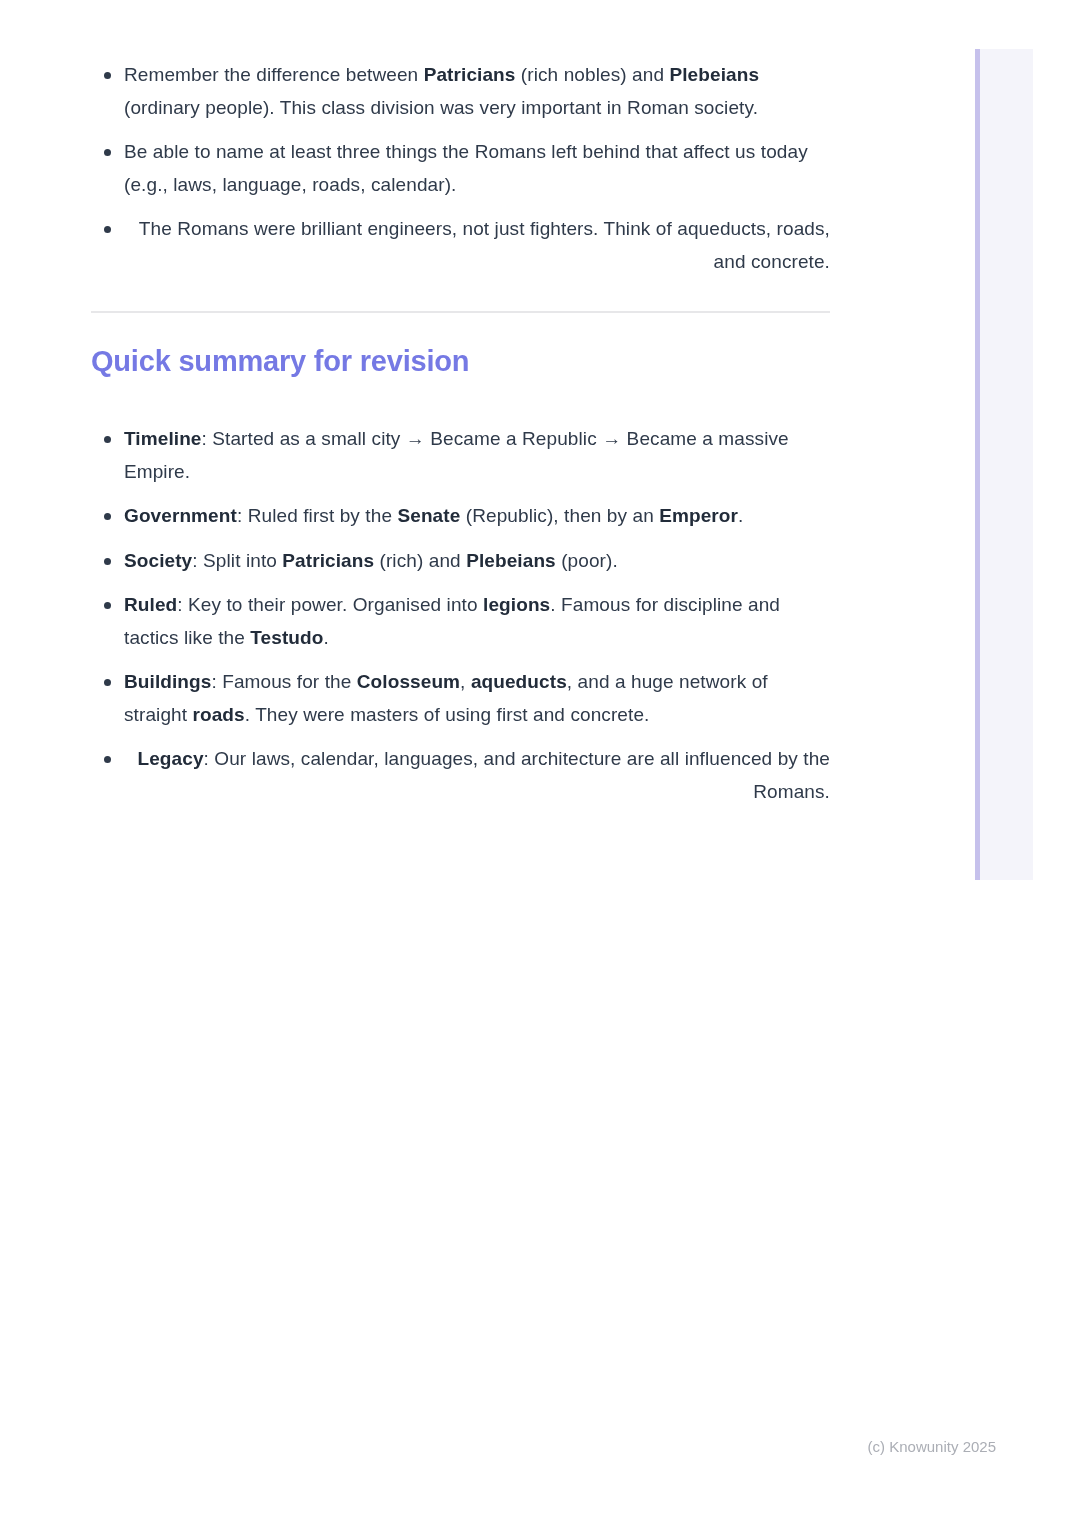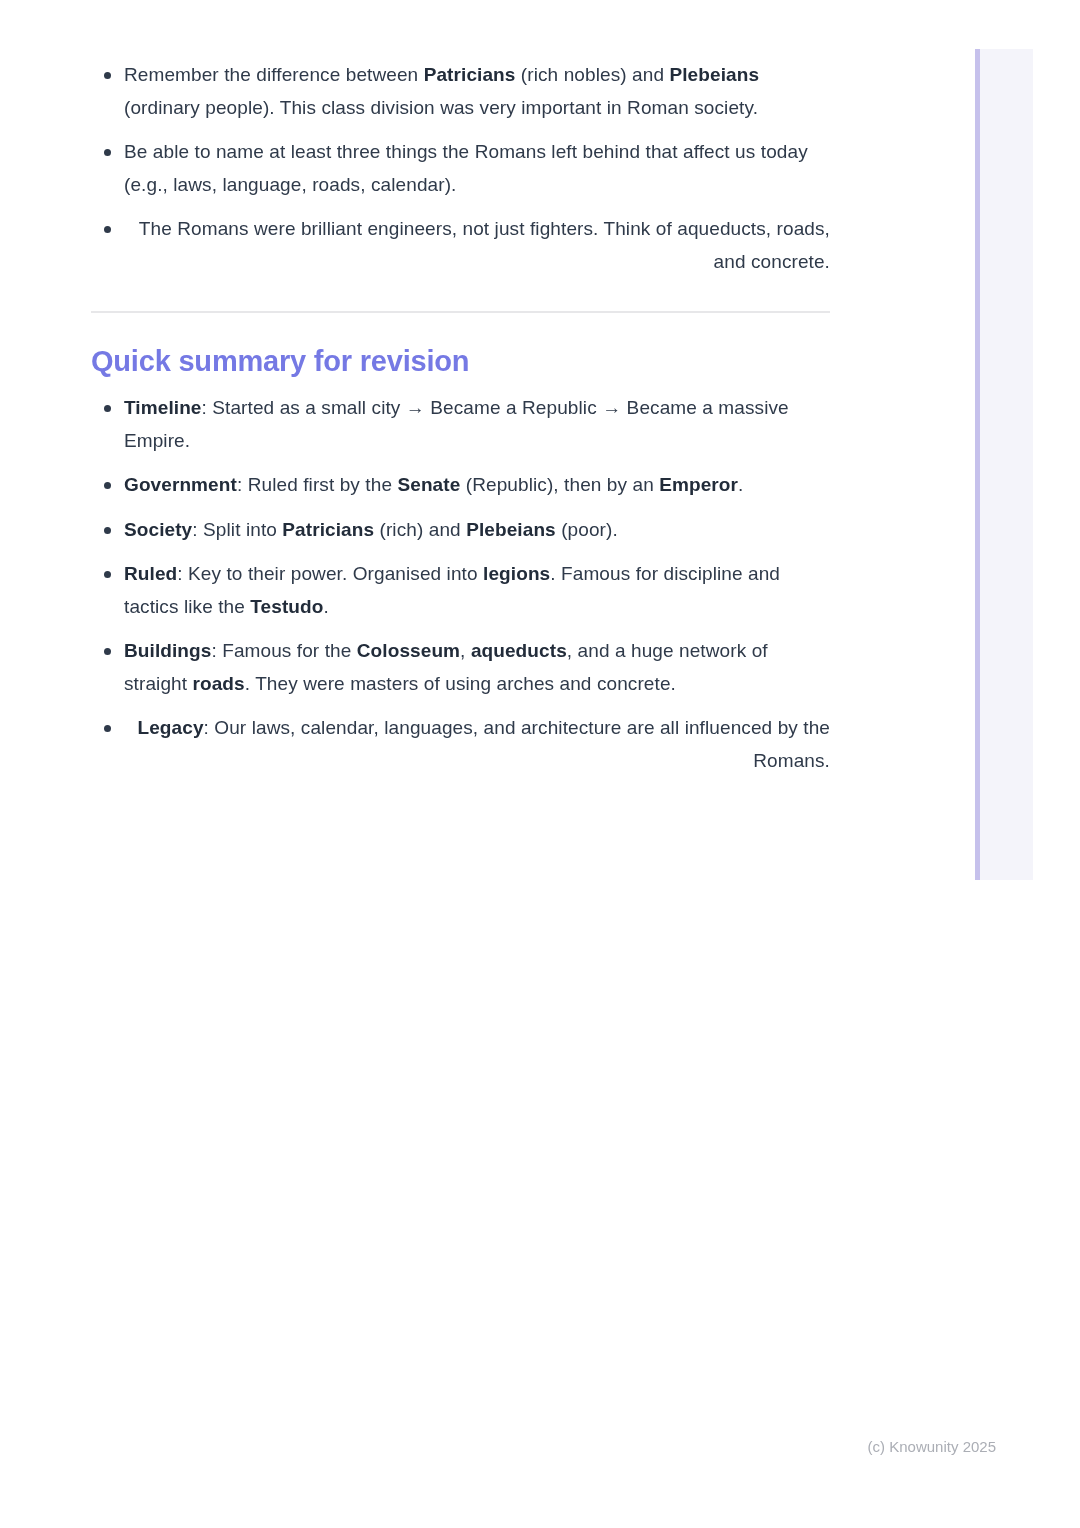--- a/index.html
+++ b/index.html
@@ -57,21 +57,21 @@
     width: 100%;
   }
   h2.heading {
     margin: 30px 0 0 0;
     font-size: 29px;
     line-height: 36px;
     font-weight: 700;
     letter-spacing: -0.2px;
     color: var(--accent, #7579e4);
   }
-  ul.blist.summary { margin-top: 13px; }
+  ul.blist.summary { margin-top: 44px; }
   .scroll-thumb {
     position: absolute;
     left: 975px;
     top: 49px;
     width: 5px;
     height: 831px;
     background: var(--thumb, #c6c1ec);
   }
   .scroll-track {
     position: absolute;
@@ -106,21 +106,21 @@
 
     <hr class="divider">
 
     <h2 class="heading">Quick summary for revision</h2>
 
     <ul class="blist summary">
         <li><span class="bullet"></span><span class="li-text"><strong>Timeline</strong><span>: Started as a small city → Became a Republic → Became a massive Empire.</span></span></li>
         <li><span class="bullet"></span><span class="li-text"><strong>Government</strong><span>: Ruled first by the </span><strong>Senate</strong><span> (Republic), then by an </span><strong>Emperor</strong><span>.</span></span></li>
         <li><span class="bullet"></span><span class="li-text"><strong>Society</strong><span>: Split into </span><strong>Patricians</strong><span> (rich) and </span><strong>Plebeians</strong><span> (poor).</span></span></li>
         <li><span class="bullet"></span><span class="li-text"><strong>Ruled</strong><span>: Key to their power. Organised into </span><strong>legions</strong><span>. Famous for discipline and tactics like the </span><strong>Testudo</strong><span>.</span></span></li>
-        <li><span class="bullet"></span><span class="li-text"><strong>Buildings</strong><span>: Famous for the </span><strong>Colosseum</strong><span>, </span><strong>aqueducts</strong><span>, and a huge network of straight </span><strong>roads</strong><span>. They were masters of using arches and concrete.</span></span></li>
+        <li><span class="bullet"></span><span class="li-text"><strong>Buildings</strong><span>: Famous for the </span><strong>Colosseum</strong><span>, </span><strong>aqueducts</strong><span>, and a huge network of straight </span><strong>roads</strong><span>. They were masters of using first and concrete.</span></span></li>
         <li><span class="bullet"></span><span class="li-text"><strong>Legacy</strong><span>: Our laws, calendar, languages, and architecture are all influenced by the Romans.</span></span></li>
       </ul>
 
   </div>
 
   <div class="scroll-thumb"></div>
   <div class="scroll-track"></div>
 
   <div class="footer">(c) Knowunity 2025</div>
 

